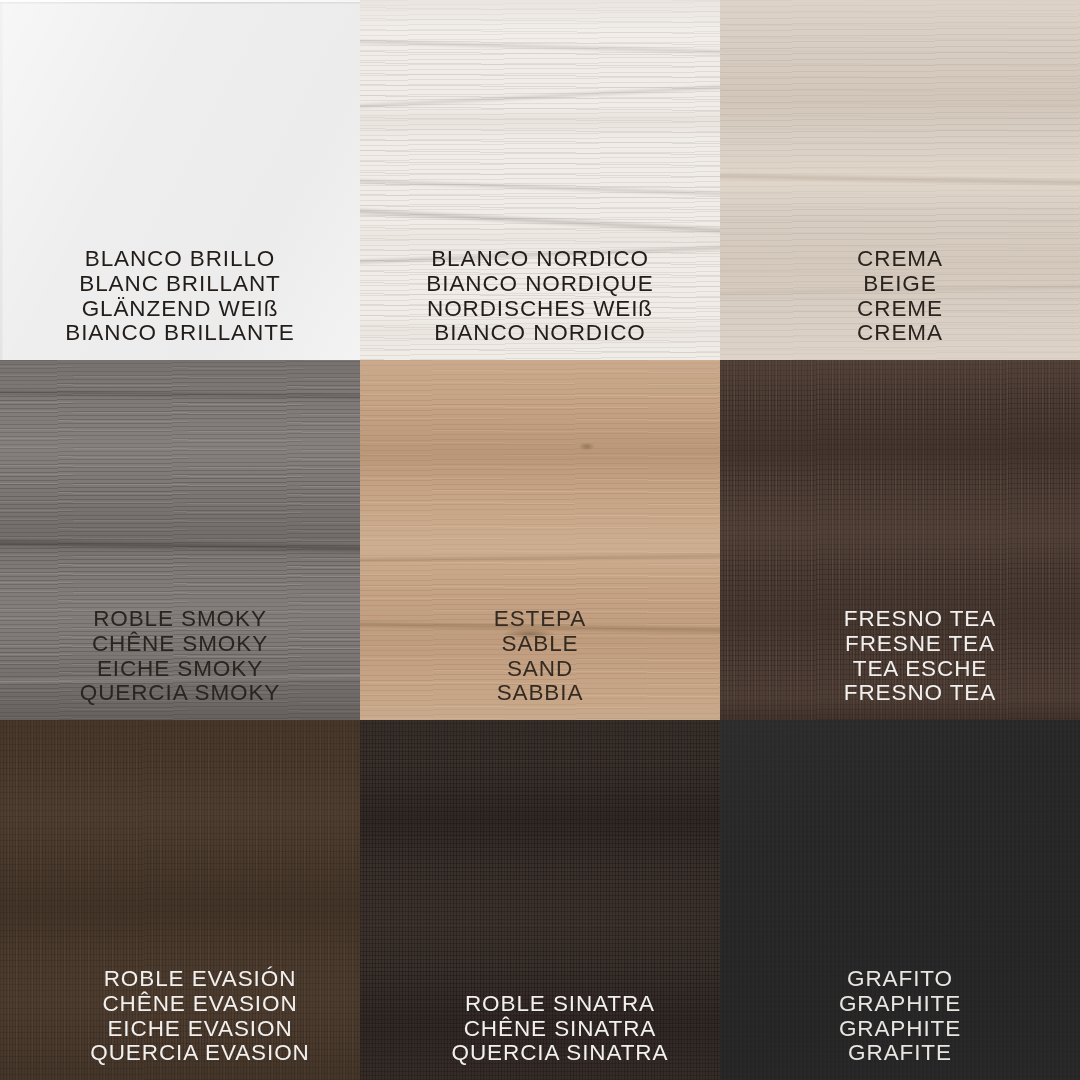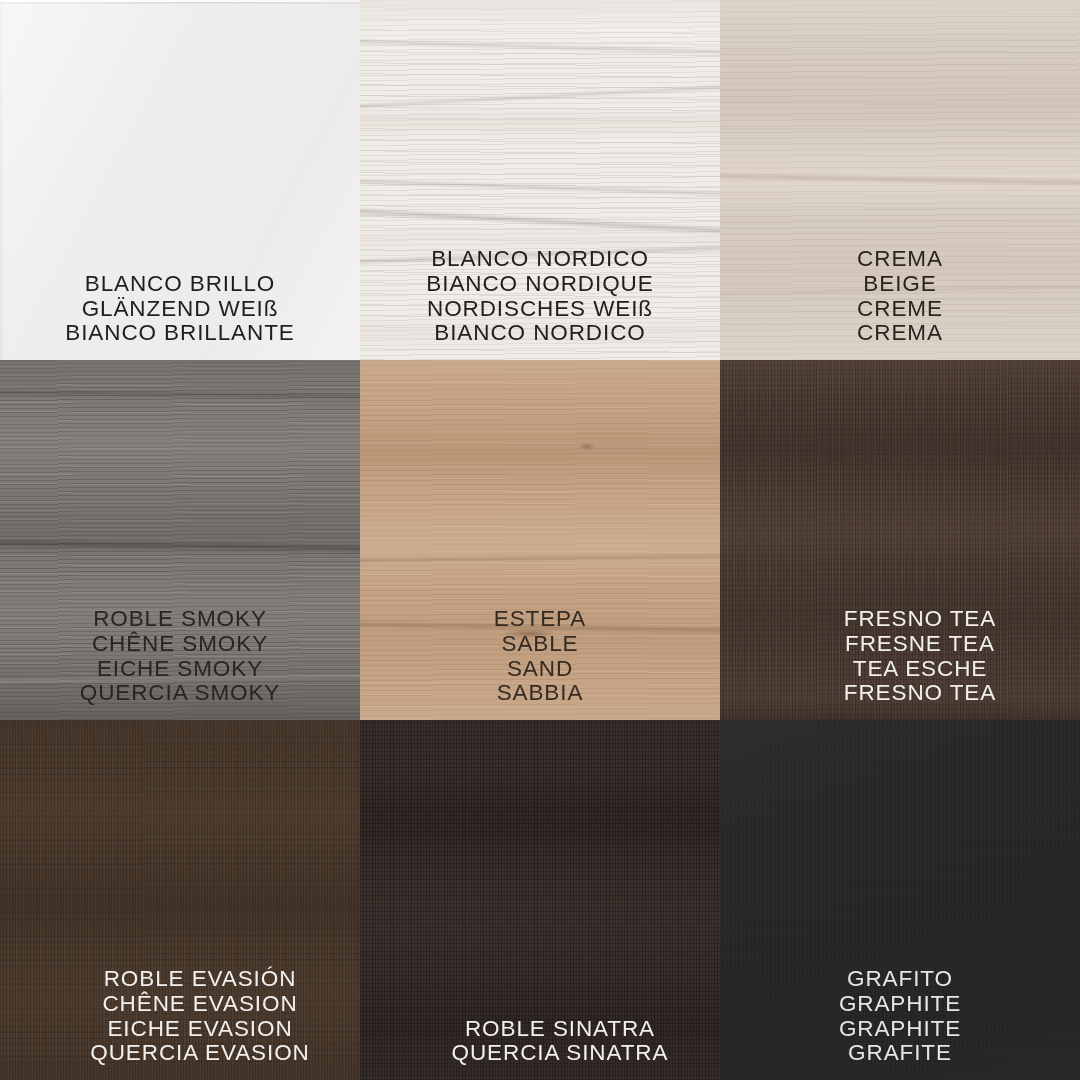--- a/index.html
+++ b/index.html
@@ -321,20 +321,21 @@
 <body>
 
 <div id="swatch-grid">
 
   <div class="swatch c-blanco-brillo ink-dark">
     <div class="tex base"></div>
     <div class="tex grain"></div>
     <div class="tex bands"></div>
     <div class="label-block">
       <span class="label-line">BLANCO BRILLO</span>
+      <span class="label-line">BLANC BRILLANT</span>
       <span class="label-line">GLÄNZEND WEIß</span>
       <span class="label-line">BIANCO BRILLANTE</span>
     </div>
   </div>
 
   <div class="swatch c-blanco-nordico ink-dark">
     <div class="tex base"></div>
     <div class="tex grain"></div>
     <div class="tex bands"></div>
     <div class="tex weave"></div>
@@ -408,20 +409,21 @@
       <span class="label-line">QUERCIA EVASION</span>
     </div>
   </div>
 
   <div class="swatch c-roble-sinatra ink-light">
     <div class="tex base"></div>
     <div class="tex grain"></div>
     <div class="tex bands"></div>
     <div class="label-block">
       <span class="label-line">ROBLE SINATRA</span>
+      <span class="label-line">CHÊNE SINATRA</span>
       <span class="label-line">QUERCIA SINATRA</span>
     </div>
   </div>
 
   <div class="swatch c-grafito ink-light2">
     <div class="tex base"></div>
     <div class="tex grain"></div>
     <div class="tex bands"></div>
     <div class="label-block">
       <span class="label-line">GRAFITO</span>

